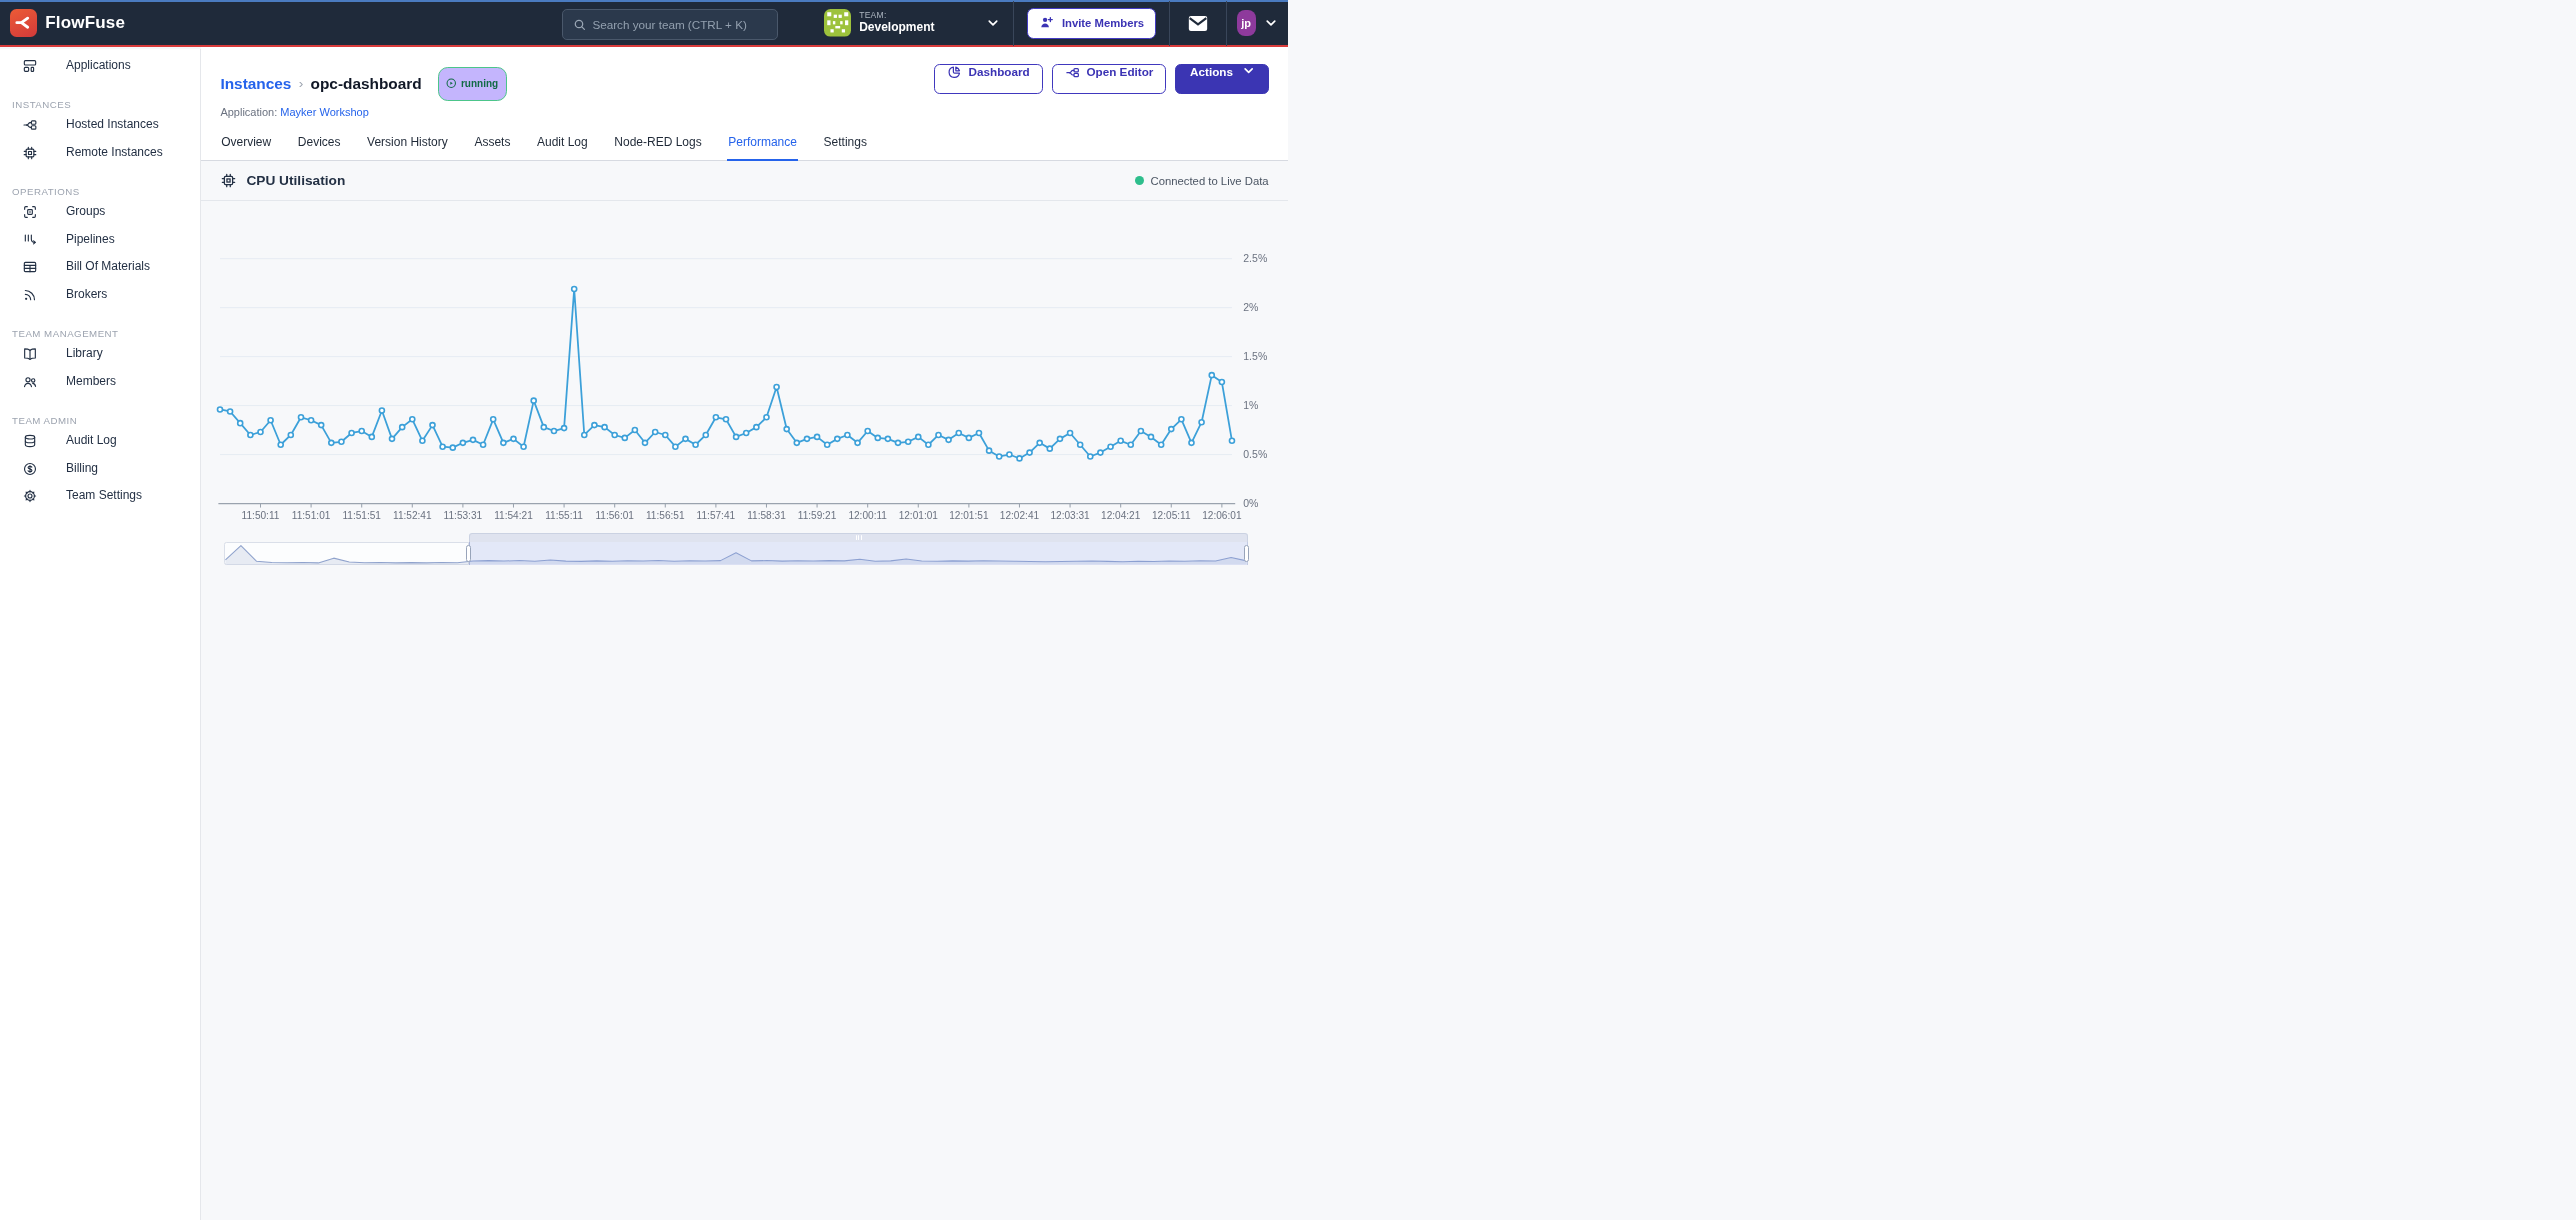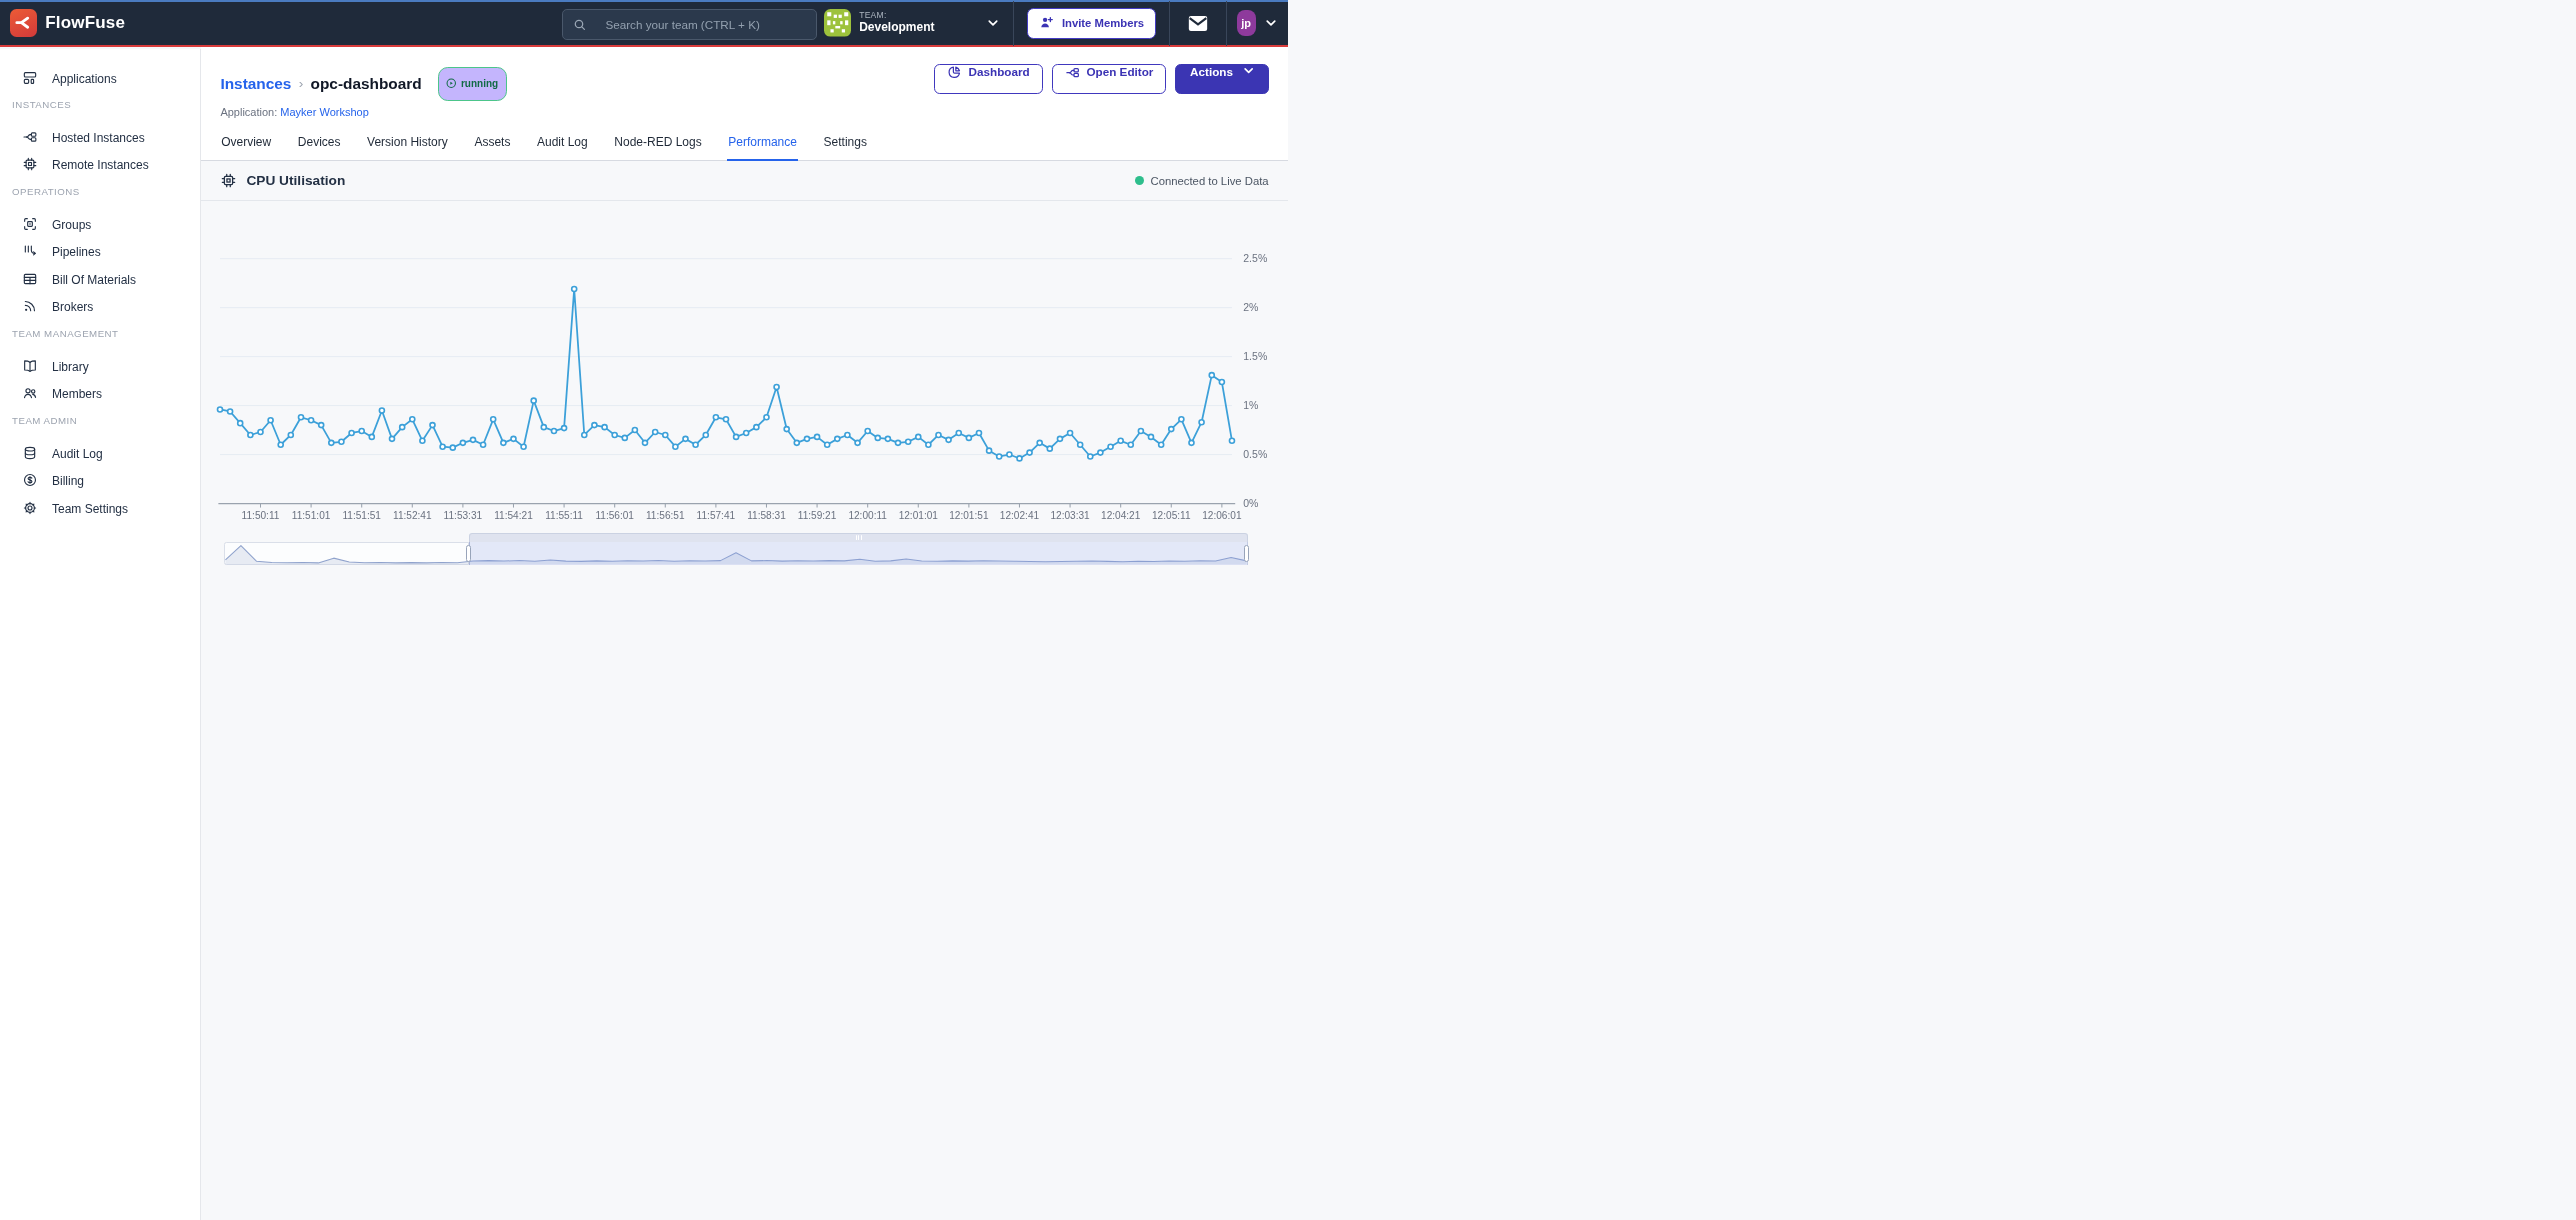--- a/index.html
+++ b/index.html
@@ -6,21 +6,21 @@
   html,body{width:1288px;height:610px;overflow:hidden;background:#F7F8FA;
     font-family:"Liberation Sans","DejaVu Sans",sans-serif;-webkit-font-smoothing:antialiased}
   
   .top-strip{height:1.6px;background:#4A7BC0}
   .topbar{height:45px;background:#1F2A3A;border-bottom:2.4px solid #D93B3B;display:flex;align-items:center;
     padding:0 0 0 9.7px;position:relative}
   .brand{display:flex;align-items:center;gap:8px}
   .brand-logo{width:27.5px;height:27.5px;border-radius:6.5px;background:linear-gradient(155deg,#EC5B36 0%,#D23A3A 100%);
     display:flex;align-items:center;justify-content:center;flex:0 0 auto}
   .brand-name{color:#fff;font-size:17px;font-weight:800;letter-spacing:0.2px}
-  .search{position:absolute;left:562px;top:7.3px;width:255px;height:31px;display:flex;align-items:center;gap:19px;
+  .search{position:absolute;left:562px;top:7.3px;width:216px;height:31px;display:flex;align-items:center;gap:6px;
     background:#2B394C;border:0.8px solid #4A586B;border-radius:4.9px;padding:0 9.7px}
   .search input{flex:1;background:transparent;border:none;outline:none;color:#E5E7EB;font-size:11.7px;
     font-family:inherit}
   .search input::placeholder{color:#93A0AF}
   .nav-right{margin-left:auto;display:flex;align-items:stretch;height:45px}
   .nav-divider{width:0.8px;background:#39465A}
   .nav-cell{display:flex;align-items:center}
   .team-cell{padding:0 14.6px 0 13px;gap:8px}
   .team-avatar{width:27.5px;height:27.5px;border-radius:6.5px;overflow:hidden;flex:0 0 auto}
   .team-meta{line-height:1.15;margin-right:44px}
@@ -29,21 +29,21 @@
   .invite-cell{padding:0 13px}
   .invite-btn{display:flex;align-items:center;gap:7.3px;background:#fff;color:#3B33B4;border:1.6px solid #443CC4;
     border-radius:6.5px;height:31px;padding:0 11.3px;font-weight:700;font-size:11.3px;font-family:inherit;cursor:pointer}
   .mail-cell{padding:0 18px;cursor:pointer}
   .user-cell{padding:0 11.3px 0 9.7px;gap:9px;cursor:pointer}
   .user-avatar{width:19px;height:26px;border-radius:8px;background:#8E3A9C;color:#fff;display:flex;
     align-items:center;justify-content:center;font-size:11px;font-weight:700}
   
   .sidebar{position:fixed;left:0;top:49px;bottom:0;width:201px;background:#fff;border-right:0.8px solid #E5E7EB;
     padding-top:9px}
-  .side-item{display:flex;align-items:flex-end;gap:14px;height:27.5px;padding-left:22px;color:#233044;font-size:12px;
+  .side-item{display:flex;align-items:flex-start;gap:28px;height:27.5px;padding-left:22px;color:#233044;font-size:12px;
     cursor:pointer}
   .side-ic{display:flex;width:16px;height:16px;color:#233044}
   .side-head{font-size:9.7px;color:#9CA3AF;letter-spacing:0.5px;margin:13.7px 0 7.3px 12px;font-weight:500}
   
   .main{margin-left:201px;background:#fff}
   .content-head{position:relative;padding:20px 19.4px 0}
   .breadcrumb{display:flex;align-items:center;gap:7.3px;font-size:15.4px;font-weight:700;line-height:19.4px}
   .bc-root{color:#2563EB;cursor:pointer}
   .bc-sep{color:#9CA3AF;font-weight:400;font-size:13.7px}
   .bc-name{color:#111827}

